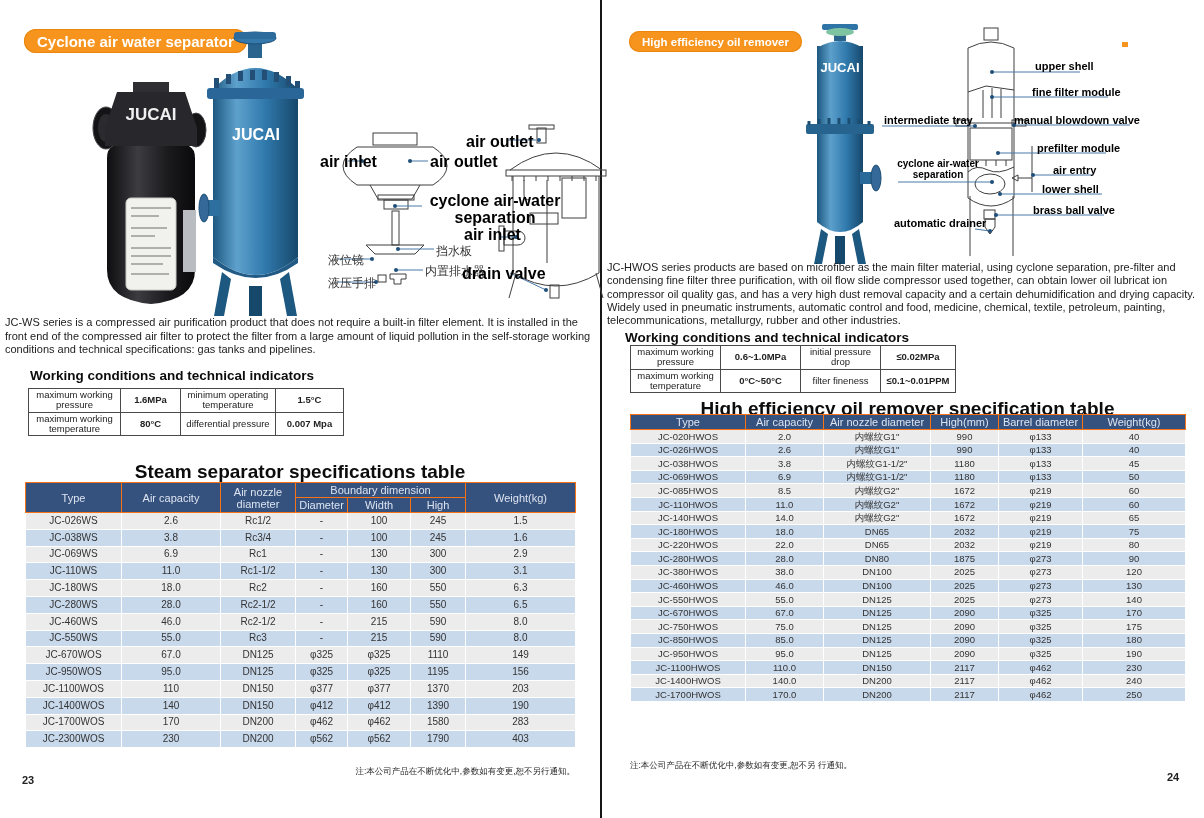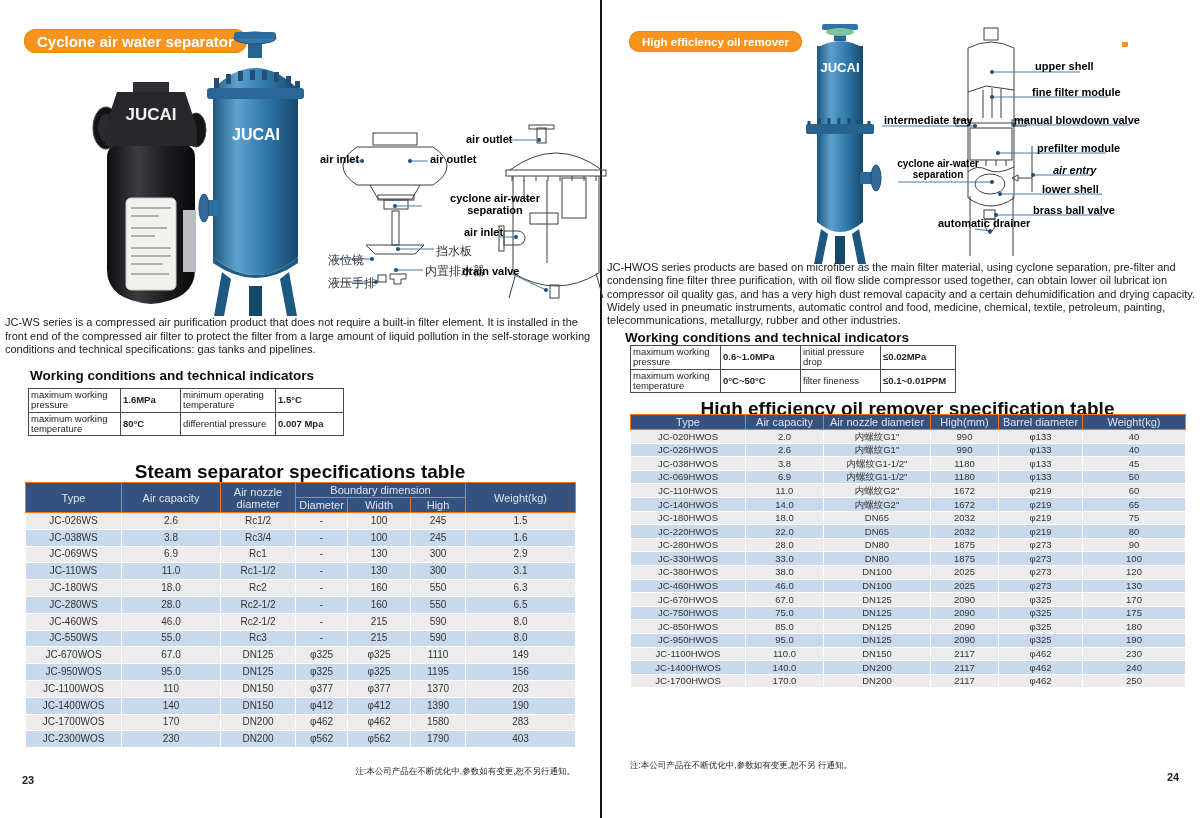--- a/index.html
+++ b/index.html
@@ -8,36 +8,36 @@
   .abs{position:absolute;}
   .badge{position:absolute;background:#F7941E;color:#fff;font-weight:bold;
          border-radius:13px;display:flex;align-items:center;padding:0 13px;
          box-shadow:inset 0 0 0 1px #e8860d;white-space:nowrap;}
   .divider{position:absolute;left:600px;top:0;width:2px;height:818px;background:#161616;}
   .para{position:absolute;font-size:11px;line-height:1.24;color:#1c1c1c;}
   .h-bold{position:absolute;font-size:13.5px;font-weight:bold;color:#0c0c0c;white-space:nowrap;}
   .tbl-title{position:absolute;font-size:19px;font-weight:bold;text-align:center;color:#0c0c0c;}
   
   .cond{border-collapse:collapse;table-layout:fixed;}
-  .cond td{border:1px solid #4a4a4a;font-size:9.5px;line-height:1.08;text-align:left;
+  .cond td{border:1px solid #4a4a4a;font-size:9.5px;line-height:1.08;text-align:center;
            color:#222;padding:1px 2px;height:19px;}
   .cond td:nth-child(even){font-weight:bold;}
   
   .spec{border-collapse:collapse;table-layout:fixed;width:100%;}
   .spec th{background:#35517E;color:#dde4f0;font-weight:normal;font-size:11px;
            border:1px solid #f97316;padding:1px 2px;}
   .spec td{font-size:10px;color:#333;text-align:center;border:1px solid #fff;
            padding:0 2px;height:15.8px;line-height:1;}
   .spec tbody tr:nth-child(odd) td{background:#ECECEC;}
   .spec tbody tr:nth-child(even) td{background:#C9D9EC;}
   .dense td{height:12.6px !important;font-size:9.5px !important;}
   .note{position:absolute;font-size:8.5px;color:#2a2a2a;white-space:nowrap;}
   .pagenum{position:absolute;font-size:11px;color:#222;}
   
-  .dlabel{position:absolute;font-weight:bold;font-size:11px;color:#000;white-space:nowrap;}
+  .dlabel{position:absolute;font-weight:bold;font-size:16px;color:#000;white-space:nowrap;}
   .dlabel.sm{font-size:11px;}
   .dlabel.cn{font-weight:normal;font-size:12px;color:#333;}
   .dlabel.ctr{text-align:center;white-space:normal;line-height:1.05;}
   .orange-dot{position:absolute;width:6px;height:5px;background:#F7941E;}
   svg{position:absolute;overflow:visible;}
   .line-art path,.line-art rect,.line-art ellipse{fill:none;stroke:#3f3f3f;stroke-width:1;}
   .leader path{fill:none;stroke:#4878A8;stroke-width:1;}
   .leader circle{fill:#1f4e79;stroke:none;}
 </style>
 </head>
@@ -429,24 +429,24 @@
 
   <div class="dlabel sm" style="left:1035px;top:60px;">upper shell</div>
   <div class="dlabel sm" style="left:1032px;top:86px;">fine filter module</div>
   <div class="dlabel sm" style="left:884px;top:114px;">intermediate tray</div>
   <div class="dlabel sm" style="left:1014px;top:114px;">manual blowdown valve</div>
   <div class="dlabel sm" style="left:1037px;top:142px;">prefilter module</div>
   <div class="dlabel sm ctr" style="left:886px;top:159px;width:104px;font-size:10px;">
     <span>cyclone air-water</span><br>
     <span>separation</span>
   </div>
-  <div class="dlabel sm" style="left:1053px;top:164px;font-style:italic;">air entry</div>
+  <div class="dlabel sm" style="left:1053px;top:164px;">air entry</div>
   <div class="dlabel sm" style="left:1042px;top:183px;">lower shell</div>
   <div class="dlabel sm" style="left:1033px;top:204px;">brass ball valve</div>
-  <div class="dlabel sm" style="left:894px;top:217px;margin-left:44px;">automatic drainer</div>
+  <div class="dlabel sm" style="left:894px;top:217px;">automatic drainer</div>
 
   <div class="para" style="left:607px;top:261px;width:596px;line-height:1.21;">JC-HWOS series products are based on microfiber as the main filter material, using cyclone separation, pre-filter and condensing fine filter three purification, with oil flow slide compressor used together, can obtain lower oil lubricat ion compressor oil quality gas, and has a very high dust removal capacity and a certain dehumidification and drying capacity. Widely used in pneumatic instruments, automatic control and food, medicine, chemical, textile, petroleum, painting, telecommunications, metallurgy, rubber and other industries.</div>
 
   <div class="h-bold" style="left:625px;top:330px;">Working conditions and technical indicators</div>
 
   <div class="abs" style="left:630px;top:345px;">
     <table class="cond" style="width:325px;">
       <colgroup>
           <col style="width:90px">
           <col style="width:80px">
@@ -519,20 +519,28 @@
           </tr>
           <tr>
             <td>JC-069HWOS</td>
             <td>6.9</td>
             <td>内螺纹G1-1/2"</td>
             <td>1180</td>
             <td>φ133</td>
             <td>50</td>
           </tr>
           <tr>
+            <td>JC-085HWOS</td>
+            <td>8.5</td>
+            <td>内螺纹G2"</td>
+            <td>1672</td>
+            <td>φ219</td>
+            <td>60</td>
+          </tr>
+          <tr>
             <td>JC-110HWOS</td>
             <td>11.0</td>
             <td>内螺纹G2"</td>
             <td>1672</td>
             <td>φ219</td>
             <td>60</td>
           </tr>
           <tr>
             <td>JC-140HWOS</td>
             <td>14.0</td>
@@ -559,44 +567,44 @@
           </tr>
           <tr>
             <td>JC-280HWOS</td>
             <td>28.0</td>
             <td>DN80</td>
             <td>1875</td>
             <td>φ273</td>
             <td>90</td>
           </tr>
           <tr>
-            <td>JC-330HWOS</td>
-            <td>33.0</td>
-            <td>DN80</td>
-            <td>1875</td>
-            <td>φ273</td>
-            <td>100</td>
-          </tr>
-          <tr>
             <td>JC-380HWOS</td>
             <td>38.0</td>
             <td>DN100</td>
             <td>2025</td>
             <td>φ273</td>
             <td>120</td>
           </tr>
           <tr>
             <td>JC-460HWOS</td>
             <td>46.0</td>
             <td>DN100</td>
             <td>2025</td>
             <td>φ273</td>
             <td>130</td>
           </tr>
           <tr>
+            <td>JC-550HWOS</td>
+            <td>55.0</td>
+            <td>DN125</td>
+            <td>2025</td>
+            <td>φ273</td>
+            <td>140</td>
+          </tr>
+          <tr>
             <td>JC-670HWOS</td>
             <td>67.0</td>
             <td>DN125</td>
             <td>2090</td>
             <td>φ325</td>
             <td>170</td>
           </tr>
           <tr>
             <td>JC-750HWOS</td>
             <td>75.0</td>

